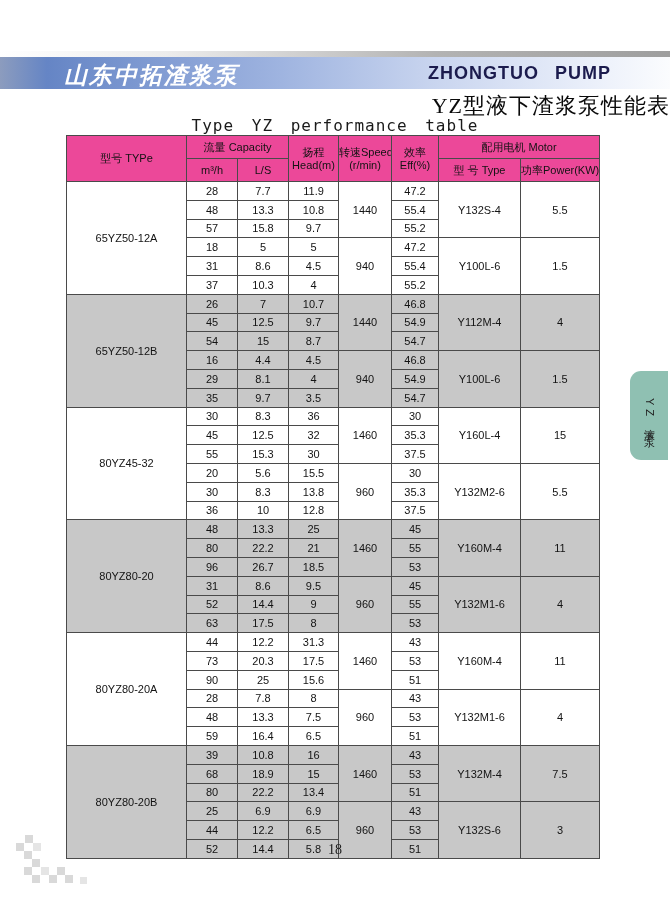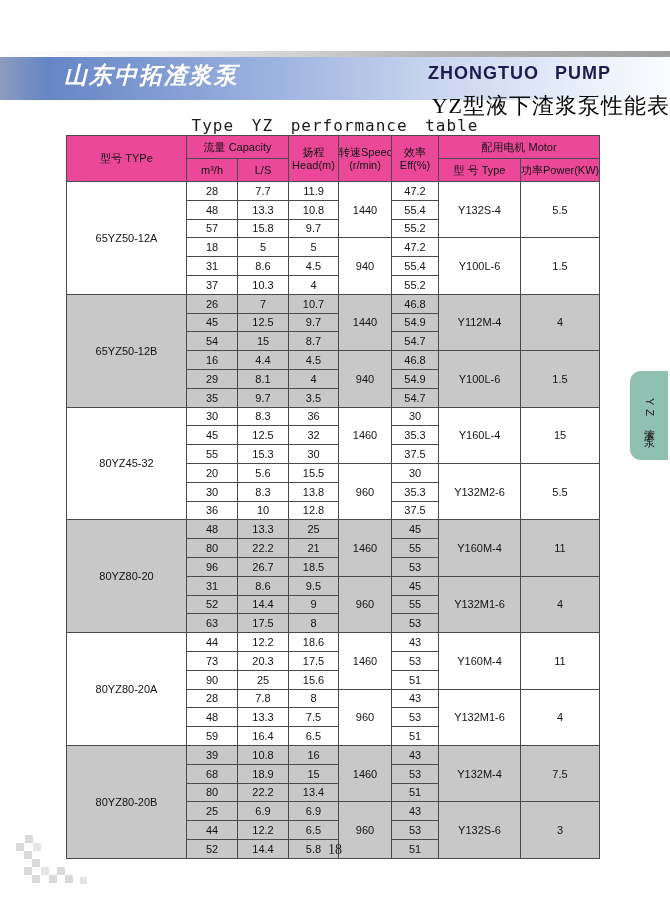--- a/index.html
+++ b/index.html
@@ -7,21 +7,21 @@
     position:relative; width:670px; height:902px; margin:0 auto;
     background:#ffffff; overflow:hidden;
     font-family:"Liberation Sans", sans-serif; color:#151515;
   }
   
   .top-strip {
     position:absolute; left:0; top:51px; width:670px; height:6px;
     background:linear-gradient(90deg,#ffffff 0%,#ececec 25%,#b3b3b3 65%,#9e9e9e 100%);
   }
   .blue-bar {
-    position:absolute; left:0; top:57px; width:670px; height:43px;
+    position:absolute; left:0; top:57px; width:670px; height:32px;
     background:linear-gradient(90deg,#8c9cbe 0%,#6585c5 7%,#7b97d0 20%,#9fb4e0 42%,#c9d5ef 65%,#eaeffa 88%,#fbfcfe 100%);
   }
   .logo-cn {
     position:absolute; left:64px; top:3px;
     font-size:23px; font-weight:bold; font-style:italic;
     letter-spacing:2px; color:#ffffff; white-space:nowrap;
   }
   .logo-en {
     position:absolute; left:428px; top:6px; width:180px; text-align:center;
     font-family:Liberation Sans, sans-serif; font-weight:bold; font-size:18px;
@@ -288,21 +288,21 @@
         <tr class="gray">
           <td>63</td>
           <td>17.5</td>
           <td>8</td>
           <td>53</td>
         </tr>
         <tr>
           <td rowspan="6">80YZ80-20A</td>
           <td>44</td>
           <td>12.2</td>
-          <td>18.6</td>
+          <td>31.3</td>
           <td rowspan="3">1460</td>
           <td>43</td>
           <td rowspan="3">Y160M-4</td>
           <td rowspan="3">11</td>
         </tr>
         <tr>
           <td>73</td>
           <td>20.3</td>
           <td>17.5</td>
           <td>53</td>

